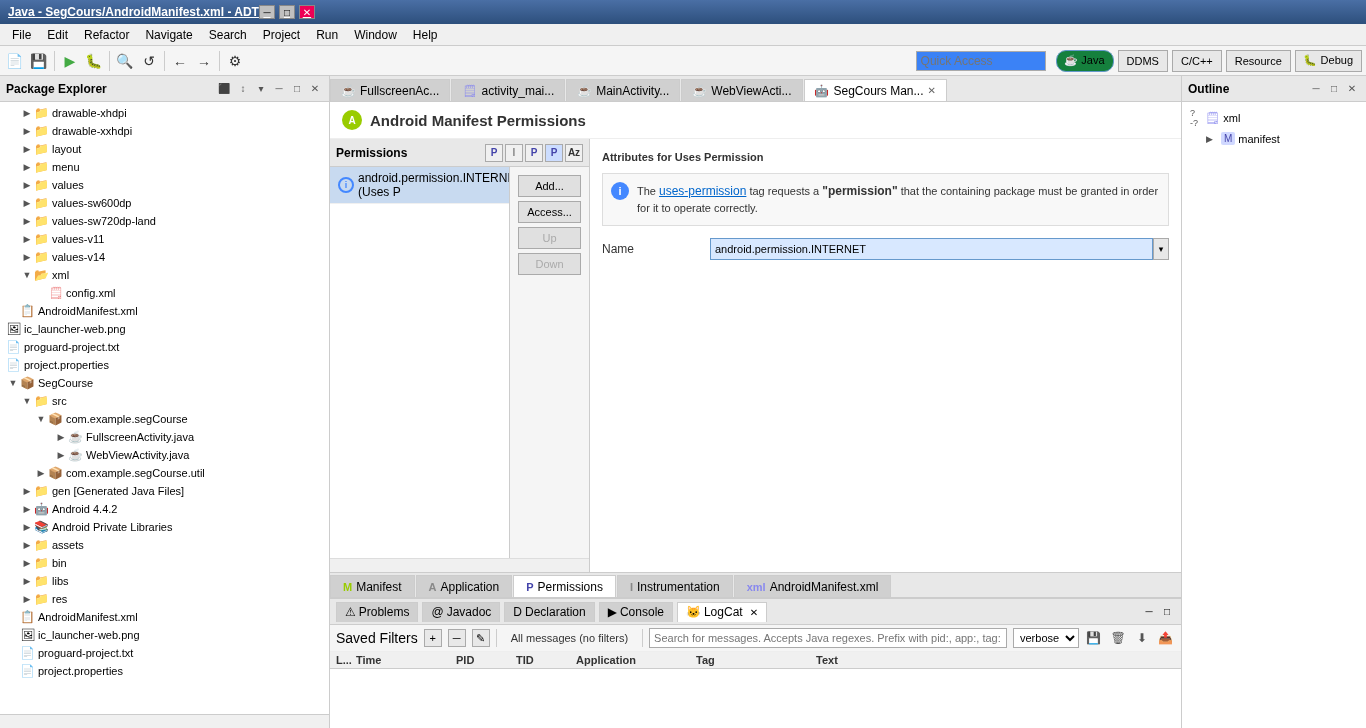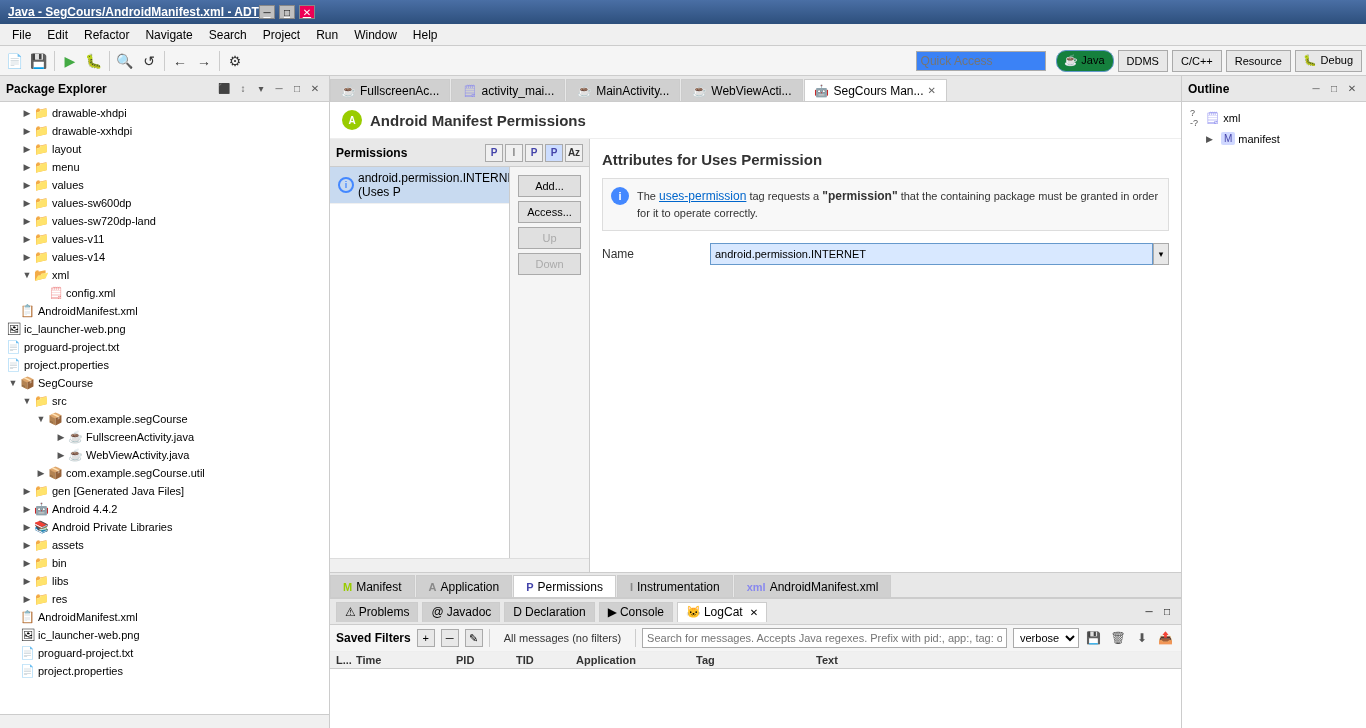--- a/index.html
+++ b/index.html
@@ -290,21 +290,21 @@
 
     
     .attributes-panel {
       flex: 1;
       display: flex;
       flex-direction: column;
       padding: 12px;
       overflow-y: auto;
     }
     .attr-title {
-      font-size: 15px;
+      font-size: 11px;
       font-weight: bold;
       color: #333;
       margin-bottom: 10px;
     }
     .attr-info-box {
       background: #f8f8f8;
       border: 1px solid #ddd;
       padding: 8px;
       margin-bottom: 12px;
       display: flex;
@@ -419,21 +419,21 @@
     }
 
     .log-toolbar {
       display: flex;
       align-items: center;
       padding: 3px 6px;
       border-bottom: 1px solid #eee;
       gap: 6px;
       background: #f5f5f5;
     }
-    .log-filter-label { font-size: 12px; font-weight: bold; text-align: right; }
+    .log-filter-label { font-size: 14px; font-weight: normal; text-align: right; }
     .log-filter-btn {
       width: 18px; height: 18px;
       display: flex; align-items: center; justify-content: center;
       border: 1px solid #aaa; background: #e8e8e8; cursor: pointer; font-size: 11px;
     }
     .log-search-input {
       flex: 1;
       height: 20px;
       border: 1px solid #aaa;
       padding: 0 4px;

